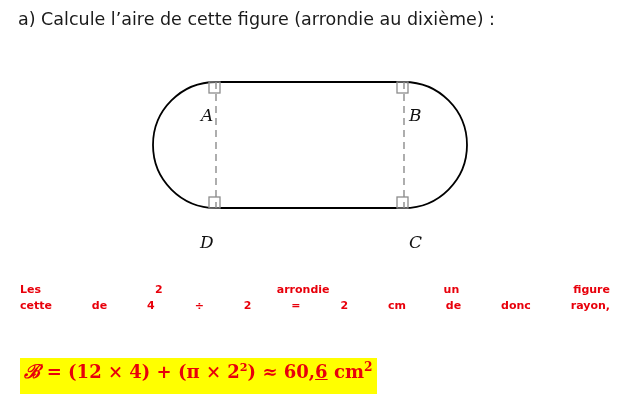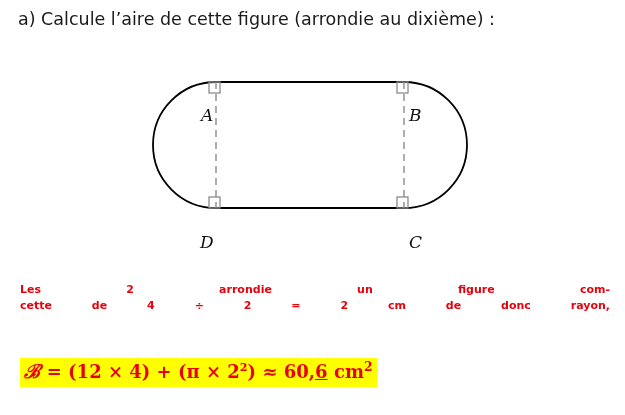--- a/index.html
+++ b/index.html
@@ -72,21 +72,21 @@
     width: 100%;
     white-space: nowrap;
   }
 
   
   #formula-line {
     position: absolute;
     left: 20px;
     top: 358px;
     background: #ffff00;
-    padding: 2px 5px 3px 4px;
+    padding: 2px 5px 10px 4px;
     color: #e8000b;
     font-weight: bold;
     font-size: 18px;
     font-family: "DejaVu Serif", serif;
     white-space: nowrap;
     line-height: 1.25;
   }
   #formula-line .script-a {
     font-style: italic;
     font-family: "DejaVu Serif", serif;
@@ -139,21 +139,20 @@
     <div class="fig-label" id="label-C">C</div>
   </div>
 
   <div id="answer-block">
     <div class="just-line">
       <span>Les</span>
       <span>2</span>
       <span>arrondie</span>
       <span>un</span>
       <span>figure</span>
-      <span>com-</span>
     </div>
     <div class="just-line">
       <span>cette</span>
       <span>de</span>
       <span>4</span>
       <span>÷</span>
       <span>2</span>
       <span>=</span>
       <span>2</span>
       <span>cm</span>

